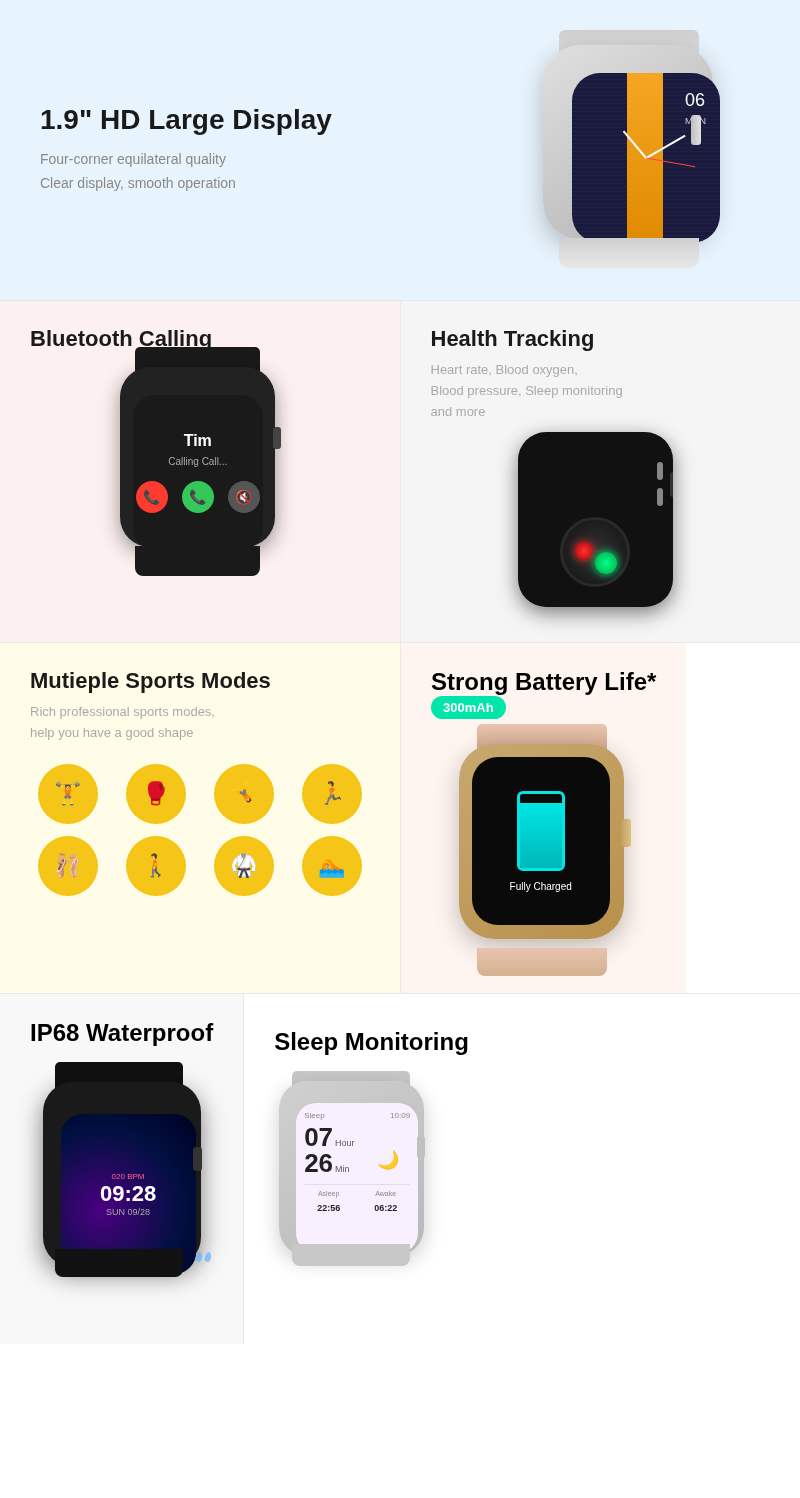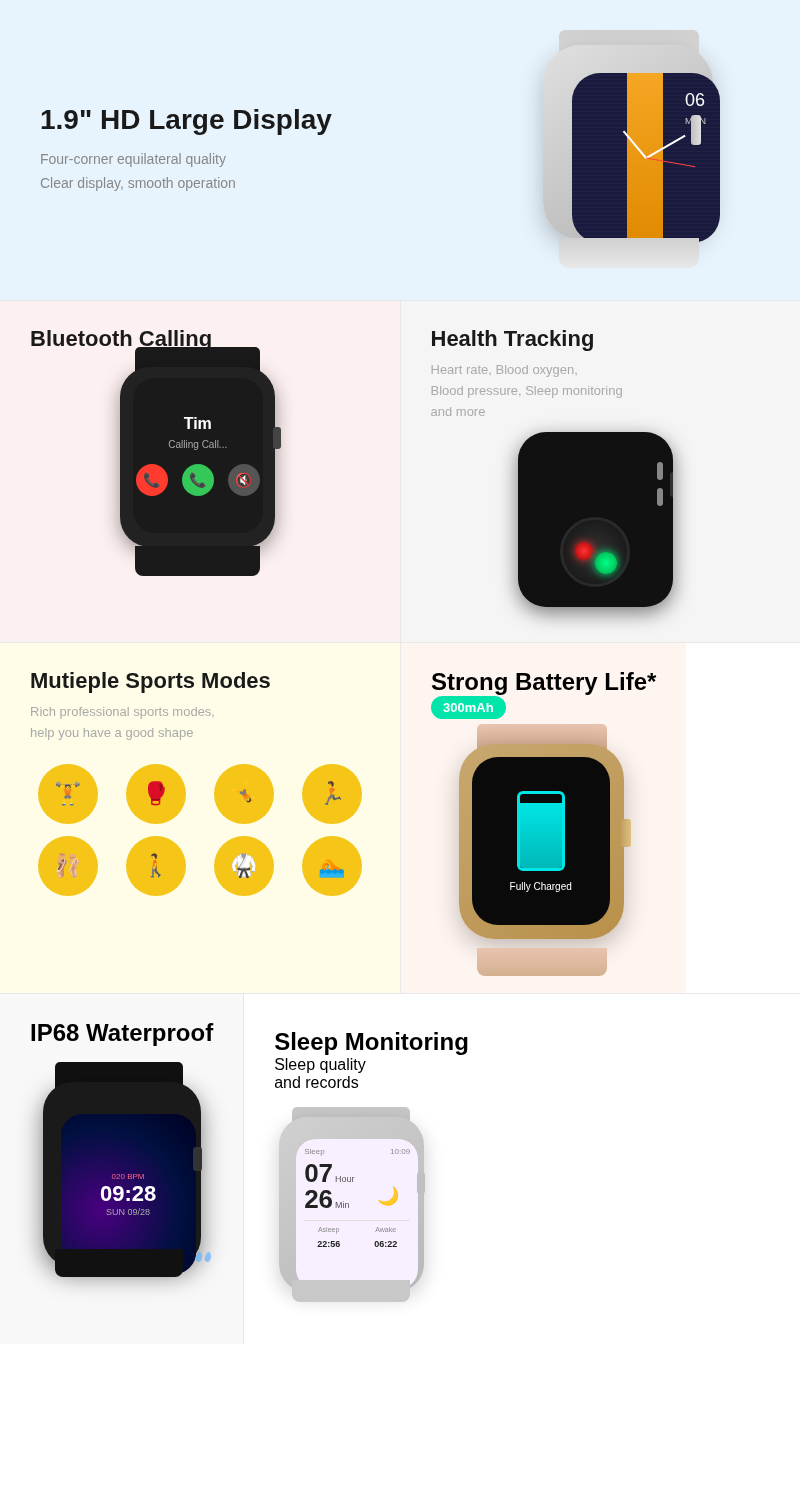--- a/index.html
+++ b/index.html
@@ -176,21 +176,21 @@
       position: absolute;
       top: 0; left: 0;
       box-shadow: 0 6px 20px rgba(0,0,0,0.4);
     }
     .watch-call-screen {
       width: 130px;
       height: 155px;
       background: #1a1a1a;
       border-radius: 22px;
       position: absolute;
-      top: 11px; left: 13px;
+      top: 28px; left: 13px;
       display: flex;
       flex-direction: column;
       align-items: center;
       justify-content: center;
       gap: 6px;
     }
     .caller-name { color: white; font-size: 16px; font-weight: 600; }
     .call-status { color: #aaa; font-size: 10px; }
     .call-buttons { display: flex; gap: 14px; margin-top: 8px; }
     .call-btn {
@@ -797,24 +797,20 @@
         </div>
         <div class="watch-band-dark2-bottom"></div>
       </div>
     </div>
   </div>
 
   <div class="divider-v"></div>
 
   <div class="section-bottom-right">
     <h2>Sleep Monitoring</h2>
-    <p>
-      <span>Sleep quality</span><br>
-      <span>and records</span>
-    </p>
     <div class="watch-sleep-container">
       <div class="watch-sleep">
         <div class="watch-band-gray-top"></div>
         <div class="watch-sleep-body">
           <div class="watch-sleep-screen">
             <div class="sleep-header">
               <span class="sleep-label">Sleep</span>
               <span class="sleep-time">10:09</span>
             </div>
             <div style="position:relative;">

